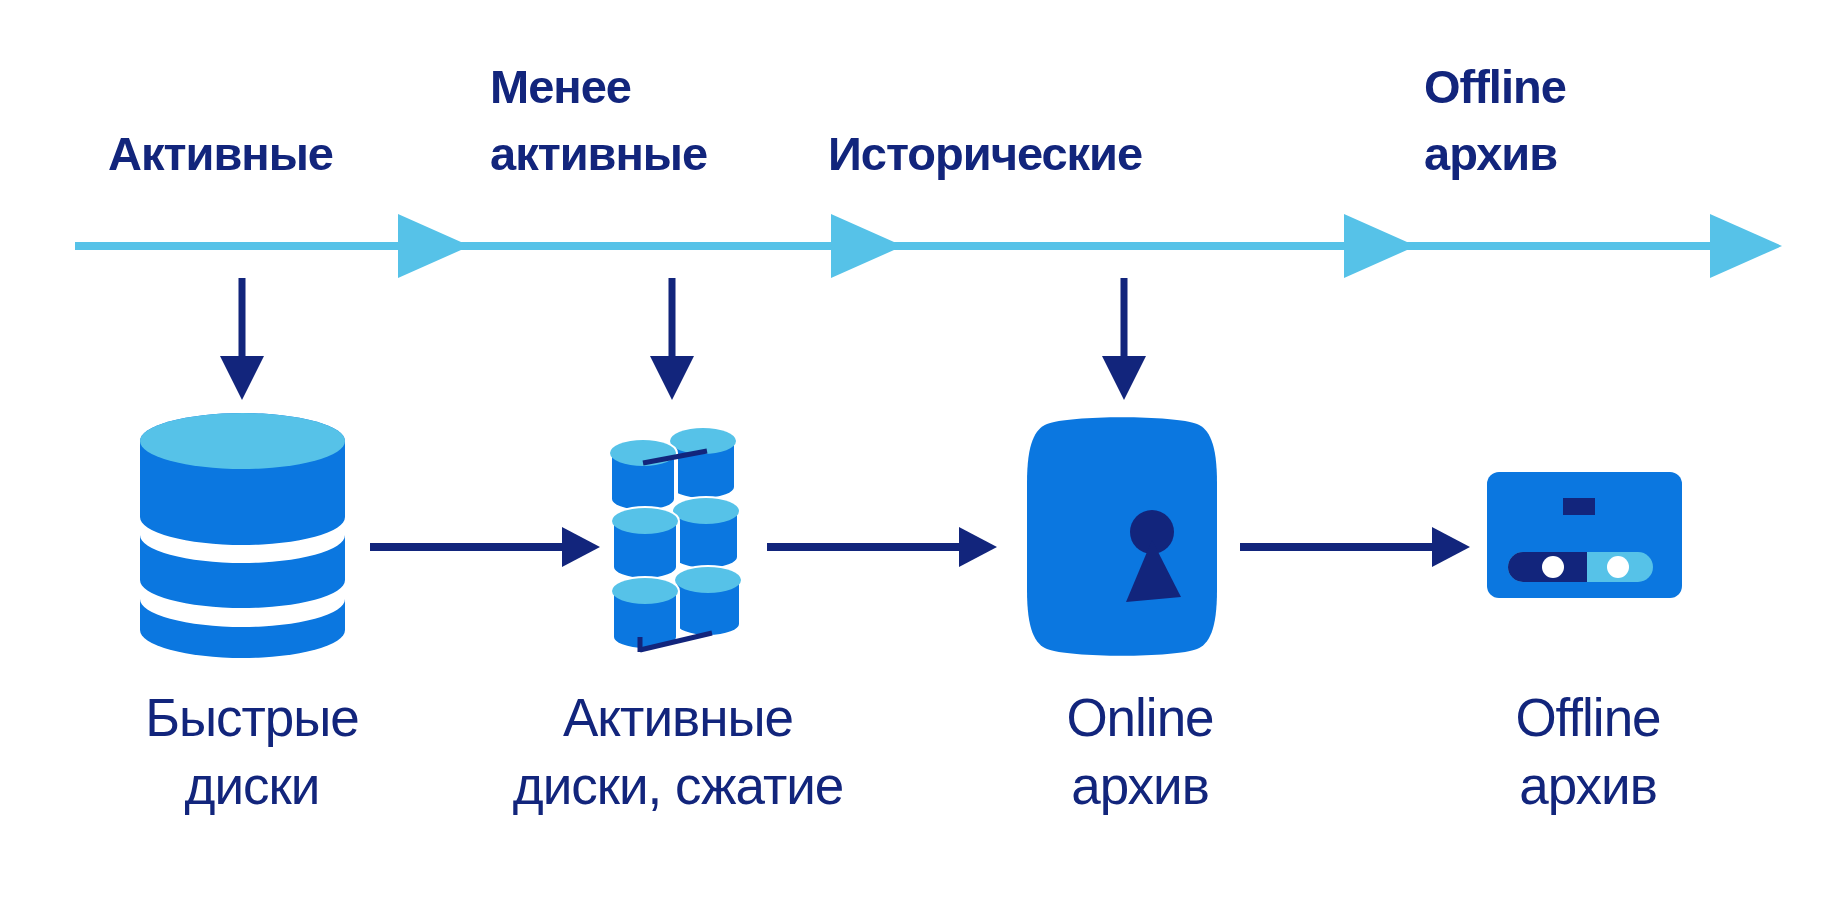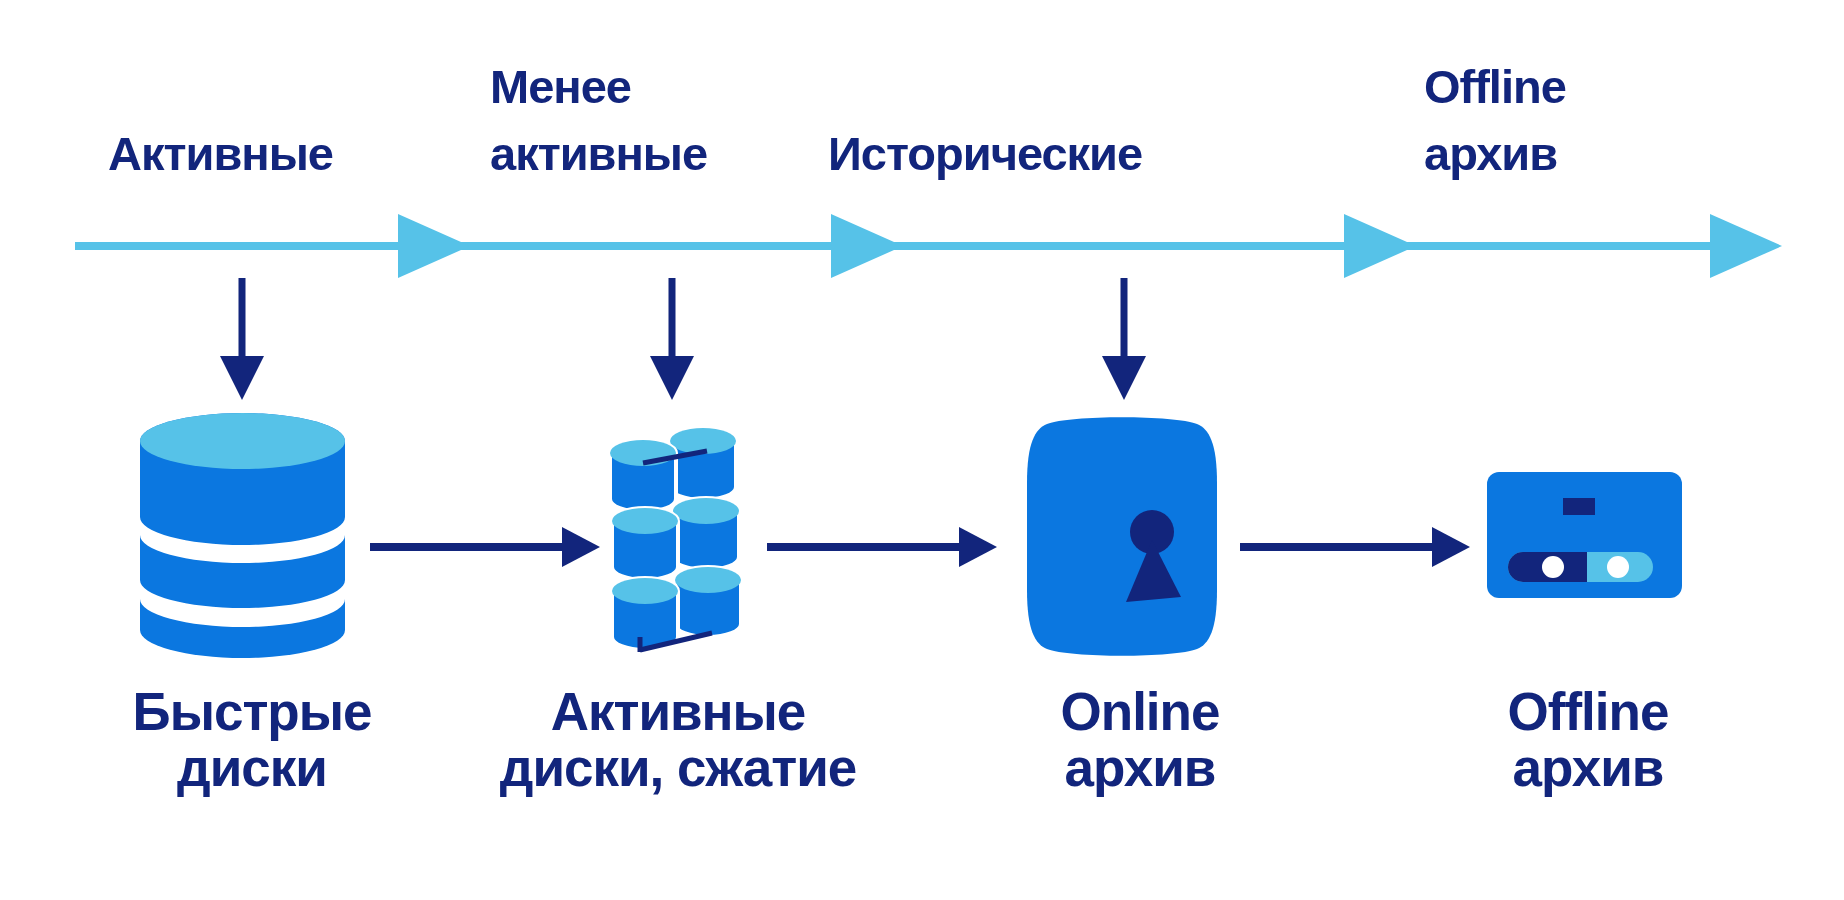--- a/index.html
+++ b/index.html
@@ -21,22 +21,22 @@
     color:var(--navy);
     font-size:47px;
     font-weight:700;
     line-height:67px;
     letter-spacing:-1px;
     white-space:pre-line;
   }
   .tier-title{
     color:var(--navy);
     font-size:53px;
-    font-weight:700;
-    line-height:56px;
+    font-weight:400;
+    line-height:68px;
     letter-spacing:-1px;
     white-space:pre-line;
     text-align:center;
     width:440px;
   }
   
   .f-navy{fill:var(--navy);}
   .f-blue{fill:var(--blue);}
   .f-light{fill:var(--light-blue);}
   .f-white{fill:var(--white);}

